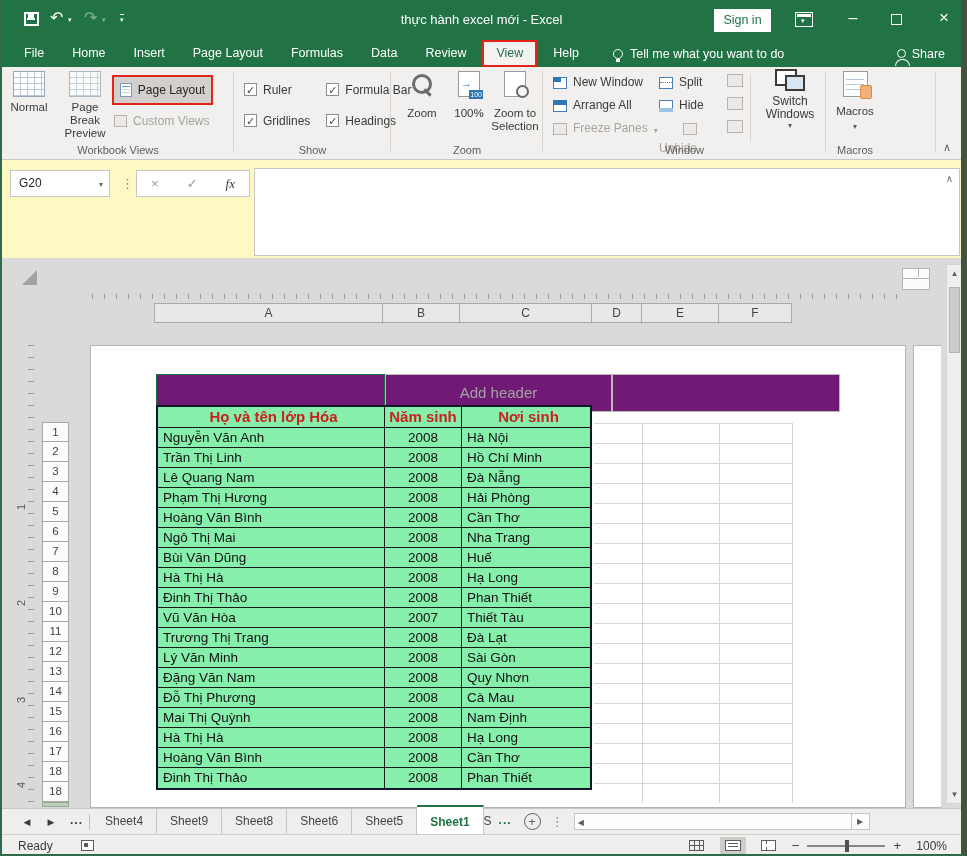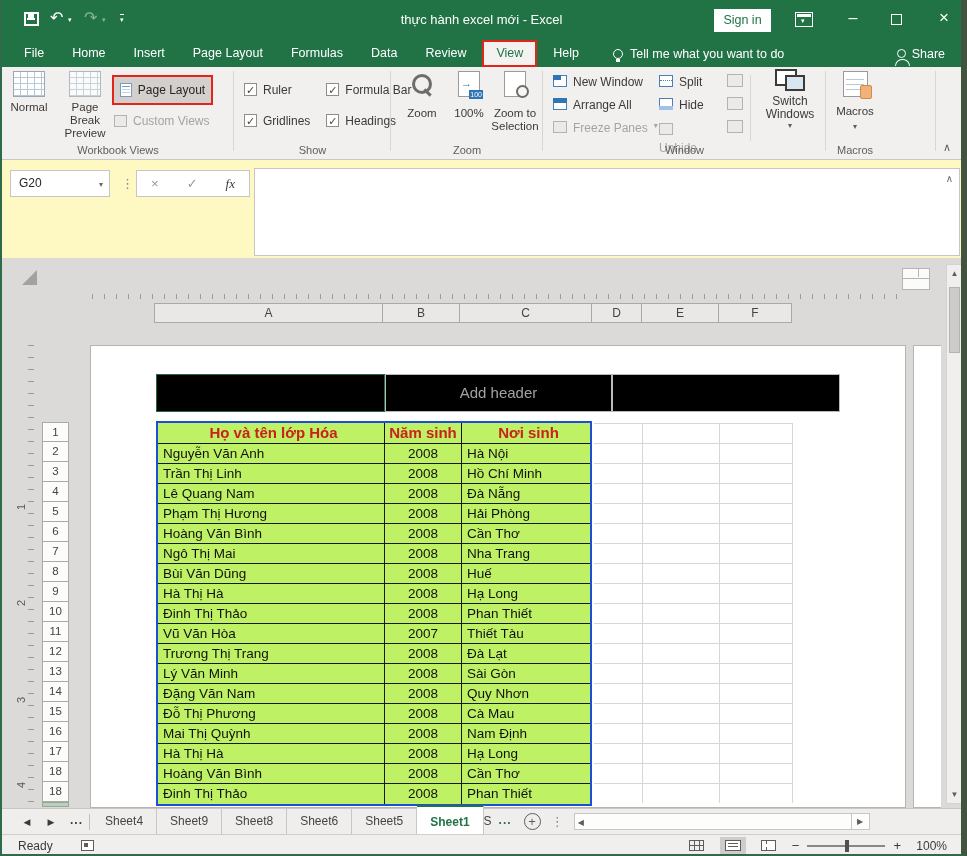--- a/index.html
+++ b/index.html
@@ -63,21 +63,21 @@
   .chk{display:flex;align-items:center;gap:6px;font-size:12px;color:#3b3a39;white-space:nowrap;}
   .cb{width:13px;height:13px;background:#fff;border:1px solid #8f8d8b;font-size:11px;line-height:12px;text-align:center;color:#444;}
   .icon-mag{width:22px;height:22px;position:relative;}
   .icon-mag:before{content:"";position:absolute;left:1px;top:1px;width:14px;height:14px;border:3px solid #6e6c6a;border-radius:50%;}
   .icon-mag:after{content:"";position:absolute;right:1px;bottom:1px;width:9px;height:3px;background:#6e6c6a;transform:rotate(45deg);}
   .icon-100{width:22px;height:26px;background:#fff;border:1px solid #9a9a9a;position:relative;}
   .icon-100 .badge{position:absolute;right:-4px;bottom:-3px;background:#2e75b6;color:#fff;font-size:7px;line-height:9px;padding:0 1px;}
   .icon-100 .arr{position:absolute;left:2px;top:6px;color:#2e75b6;font-size:11px;line-height:11px;}
   .icon-zs{width:22px;height:26px;background:#fff;border:1px solid #9a9a9a;position:relative;}
   .icon-zs:after{content:"";position:absolute;right:-4px;bottom:-2px;width:9px;height:9px;border:2px solid #6e6c6a;border-radius:50%;background:#f8f6f4;}
-  .winrow{position:absolute;display:flex;align-items:flex-start;gap:6px;font-size:12px;color:#3b3a39;white-space:nowrap;}
+  .winrow{position:absolute;display:flex;align-items:flex-end;gap:6px;font-size:12px;color:#3b3a39;white-space:nowrap;}
   .winrow.gray{color:#a6a3a0;}
   .wicon{width:14px;height:12px;border:1px solid #4a7ebb;background:#fff;position:relative;}
   .wicon.nw:after{content:"";position:absolute;left:-1px;top:-1px;width:8px;height:5px;background:#2e75b6;}
   .wicon.aa:after{content:"";position:absolute;left:-1px;top:-1px;right:-1px;height:5px;background:#2e75b6;}
   .wicon.g{border-color:#b5b2af;background:#eceae8;}
   .wicon.split:after{content:"";position:absolute;left:0;top:4px;right:0;height:0;border-top:1px dotted #4a7ebb;}
   .wicon.hide:after{content:"";position:absolute;left:-1px;bottom:-1px;right:-1px;height:4px;background:#9dc3e6;}
   .minicol-ico{width:16px;height:13px;border:1px solid #b5b2af;background:#eceae8;margin-bottom:10px;}
   .swbtn{position:absolute;left:214px;top:2px;width:66px;display:flex;flex-direction:column;align-items:center;}
   .icon-sw{width:30px;height:22px;position:relative;margin-bottom:4px;}
@@ -122,24 +122,24 @@
   .vrnum{position:absolute;left:0;width:14px;font-size:11px;color:#5a5958;transform:rotate(270deg);}
   .vrnum:nth-child(1){top:152px;}.vrnum:nth-child(2){top:248px;}.vrnum:nth-child(3){top:345px;}.vrnum:nth-child(4){top:430px;}
   .page{position:absolute;left:88px;top:87px;width:816px;height:463px;background:#fff;border:1px solid #b5b4b2;}
   .page2{position:absolute;left:911px;top:87px;width:28px;height:463px;background:#fff;border:1px solid #b5b4b2;border-right:none;}
   .rowhdrs{position:absolute;left:40px;top:164px;width:27px;}
   .rowh{width:27px;height:20px;background:#fcfcfb;border:1px solid #aaa9a7;border-top:none;
         font-size:11.5px;color:#444;text-align:center;line-height:19px;}
   .rowh:first-child{border-top:1px solid #aaa9a7;}
   .row20{position:absolute;left:40px;top:544px;width:27px;height:5px;background:#bccfbd;border:1px solid #93ab94;}
   .rednote{position:absolute;left:166px;top:90px;font-size:16px;color:#c9211e;text-decoration:underline;white-space:nowrap;}
-  .hdrbox{position:absolute;top:116px;height:38px;border:1px solid #bbbab8;background:#000000;}
+  .hdrbox{position:absolute;top:116px;height:38px;border:1px solid #bbbab8;background:#701a75;}
   .hdrbox.sel{border:1px solid #1f6b44;}
   .hdrbox.mid{font-size:15px;color:#a3a2a0;text-align:center;line-height:36px;}
-  .xtable{position:absolute;left:154px;top:163px;width:436px;border:2px solid #1d4ed8;background:#bef264;}
+  .xtable{position:absolute;left:154px;top:147px;width:436px;border:2px solid #0f172a;background:#86efac;}
   .trh{display:flex;height:21px;border-bottom:1px solid #141414;}
   .trh .th{font-size:15px;font-weight:bold;color:#c9211e;text-align:center;line-height:20px;border-right:1px solid #141414;}
   .trow{display:flex;height:20px;border-bottom:1px solid #1a1a1a;}
   .trow:last-child{border-bottom:none;}
   .td{font-size:13.5px;color:#111;line-height:19px;border-right:1px solid #1a1a1a;overflow:hidden;white-space:nowrap;}
   .c1{width:227px;padding-left:5px;}
   .c2{width:77px;text-align:center;}
   .c3{width:128px;padding-left:5px;border-right:none !important;}
   .gridext{position:absolute;left:592px;top:165px;width:198px;height:380px;
      background:repeating-linear-gradient(to bottom,#d8d7d5 0 1px,transparent 1px 20px);}

